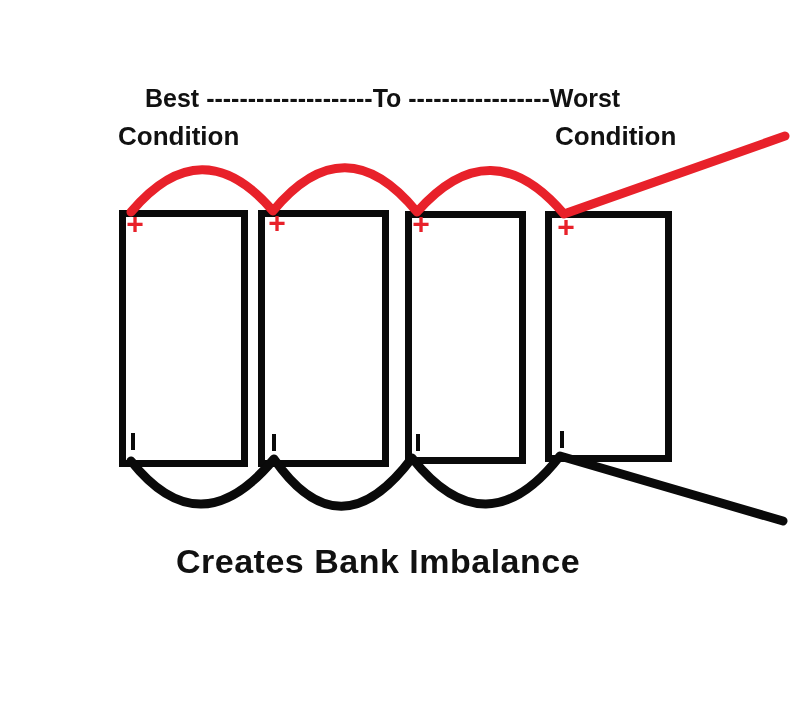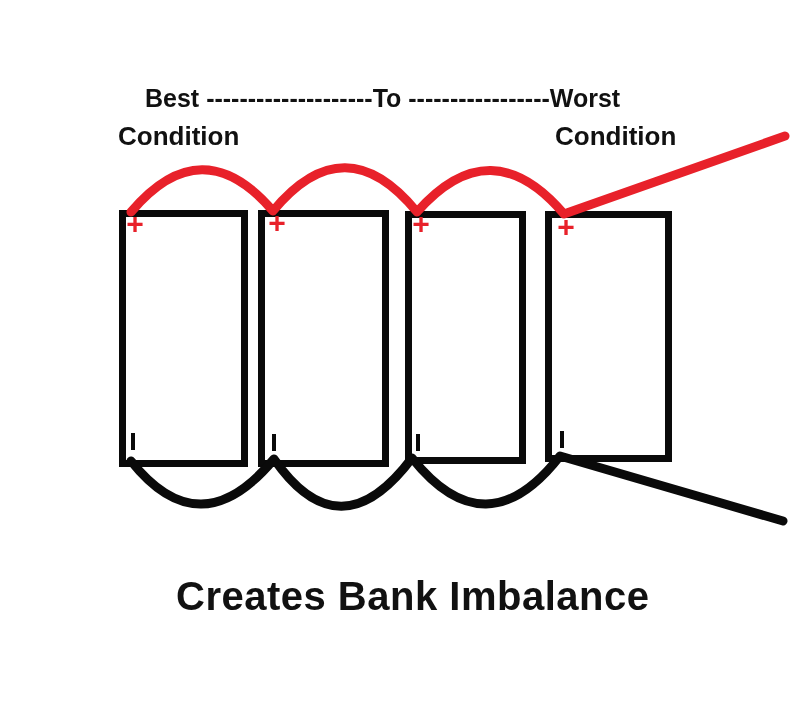--- a/index.html
+++ b/index.html
@@ -36,22 +36,22 @@
     top: 121px;
     font-size: 26px;
   }
   .cond-right {
     left: 555px;
     top: 121px;
     font-size: 26px;
   }
   .caption {
     left: 176px;
-    top: 574px;
-    font-size: 40px;
+    top: 542px;
+    font-size: 34px;
     letter-spacing: 0.5px;
   }
   .plus-mark {
     position: absolute;
     width: 28px;
     height: 30px;
     color: #e8212a;
     font-size: 30px;
     font-weight: bold;
     line-height: 30px;

